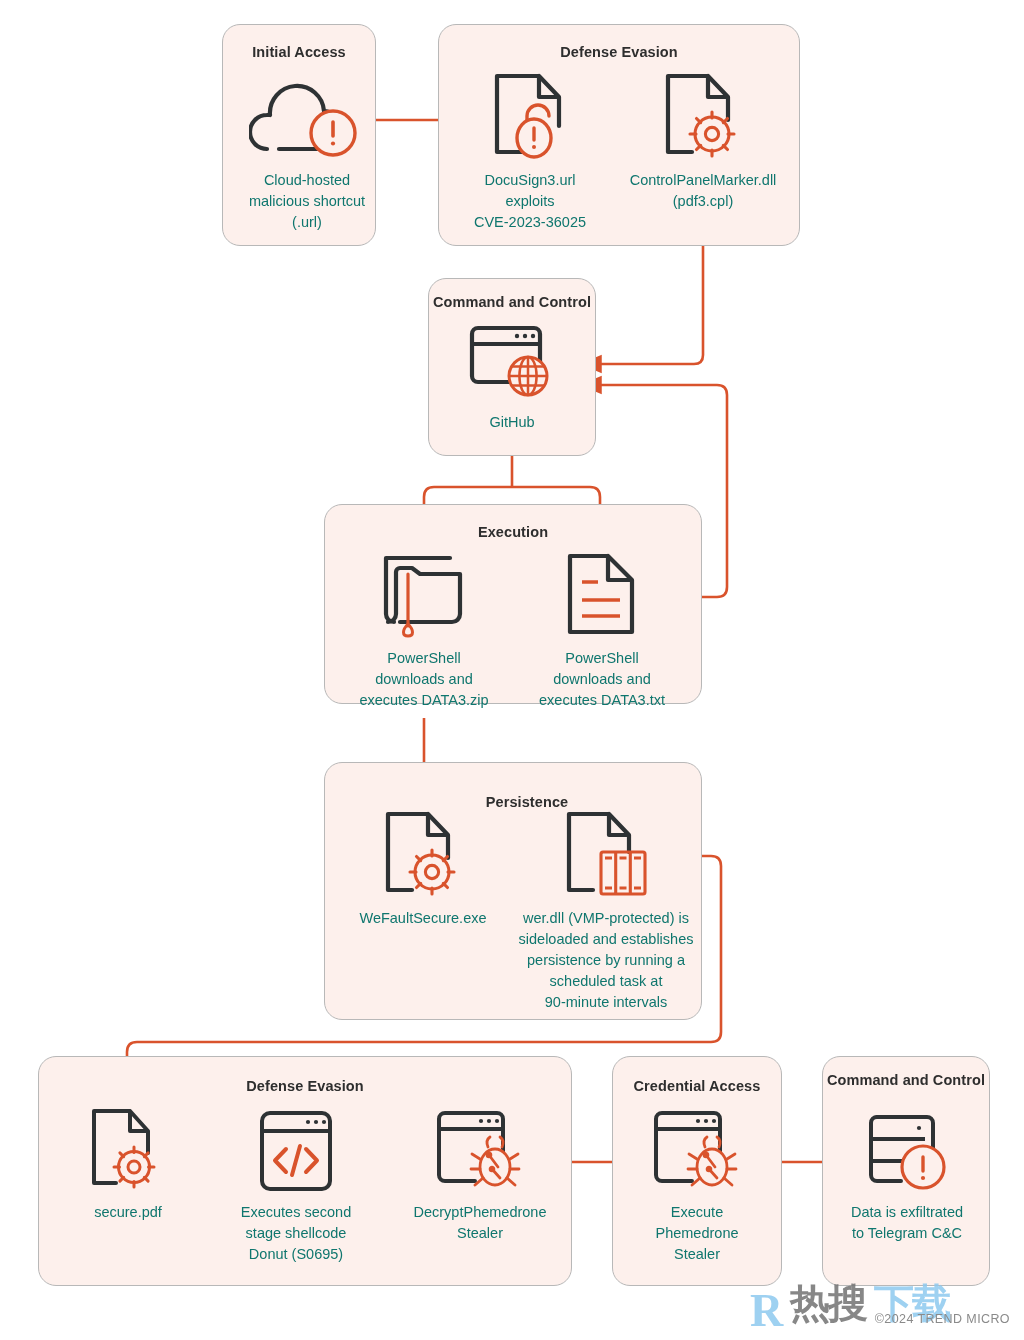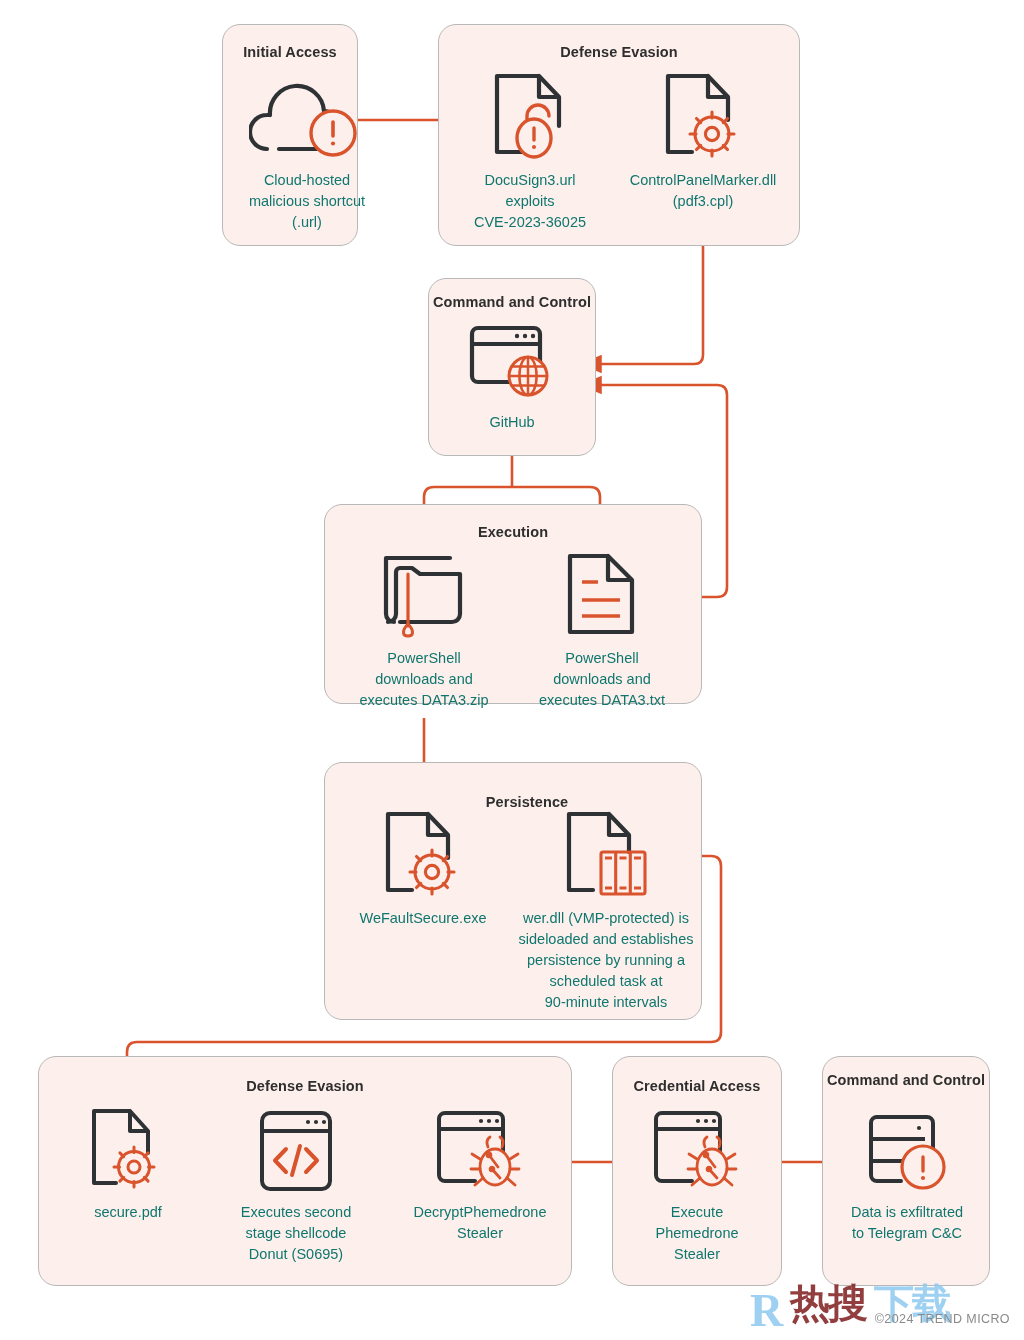--- a/index.html
+++ b/index.html
@@ -63,21 +63,21 @@
     pointer-events:none;
     opacity:.85;
   }
   .wm .wm-r{
     position:absolute;left:4px;top:10px;
     font-size:46px;font-weight:bold;color:#8ec9ef;
     font-family:"Liberation Serif",serif;
   }
   .wm .wm-cn{
     position:absolute;left:44px;top:2px;
-    font-size:40px;font-weight:bold;color:#7f1d1d;
+    font-size:40px;font-weight:bold;color:#737373;
     letter-spacing:-2px;
   }
   .wm .wm-cn2{
     position:absolute;left:128px;top:2px;
     font-size:40px;font-weight:bold;color:#8ec9ef;
     letter-spacing:-2px;
   }
 </style>
 </head>
 <body>
@@ -113,21 +113,21 @@
       <path d="M164,1166 L240,1166" marker-end="url(#ah)"></path>
 
       <path d="M351,1166 L415,1166" marker-end="url(#ah)"></path>
 
       <path d="M525,1162 L645,1162" marker-end="url(#ah)"></path>
 
       <path d="M736,1162 L855,1162" marker-end="url(#ah)"></path>
     </g>
   </svg>
 
-  <div class="box" style="left:222px;top:24px;width:136px;height:222px;">
+  <div class="box" style="left:222px;top:24px;width:154px;height:222px;">
     <div class="box-title" style="top:18px;">Initial Access</div>
   </div>
 
   <div class="box" style="left:438px;top:24px;width:362px;height:222px;">
     <div class="box-title" style="top:18px;">Defense Evasion</div>
   </div>
 
   <div class="node" style="left:232px;top:68px;width:150px;">
     <div class="icon">
       <svg width="116" height="90" viewBox="0 0 116 90">

